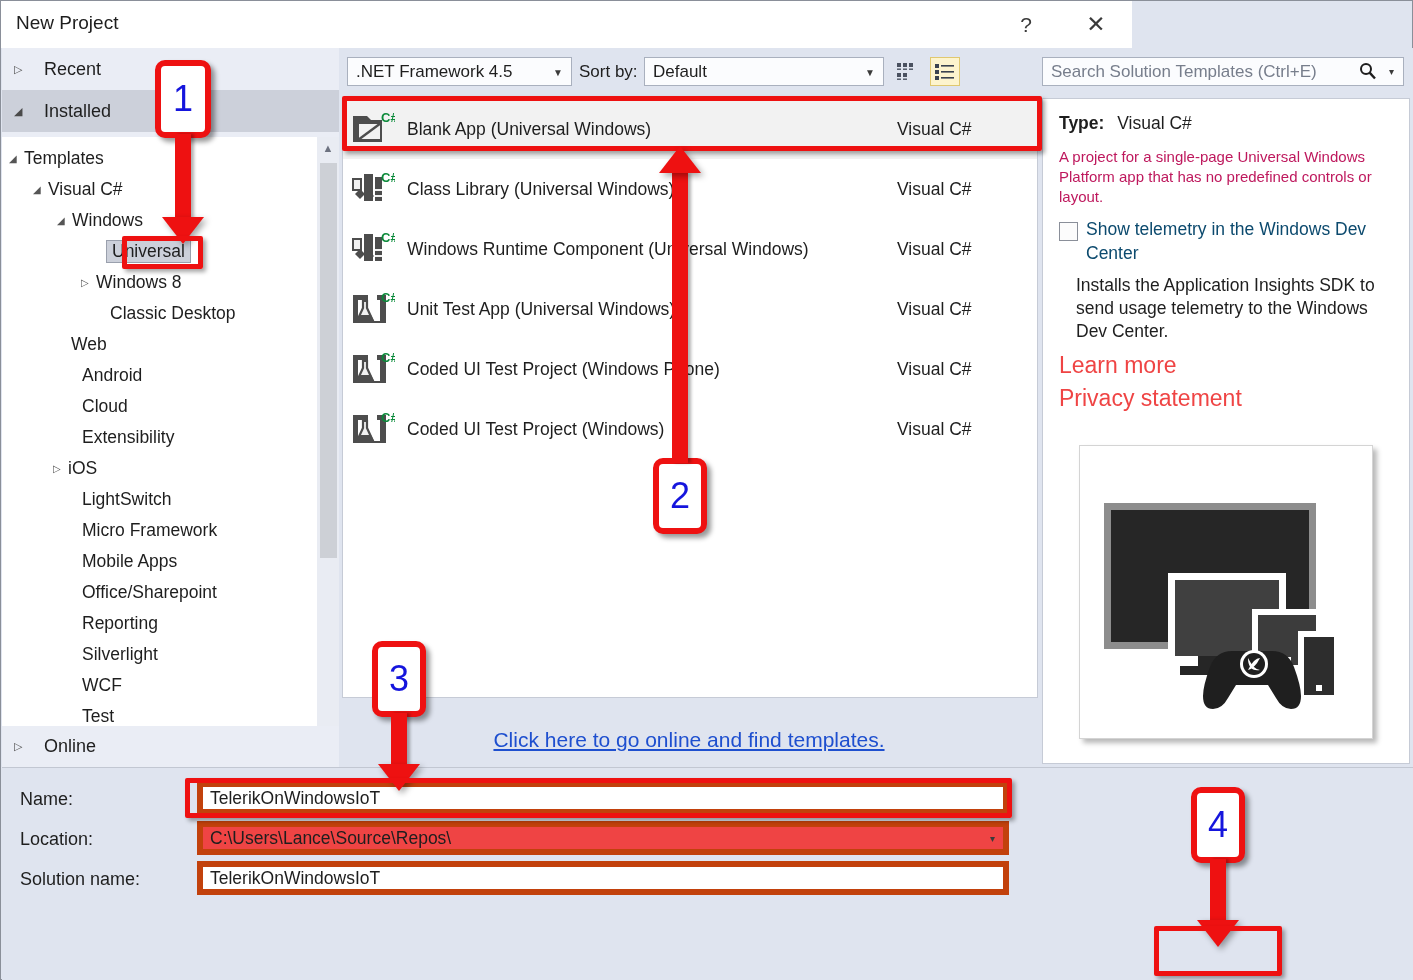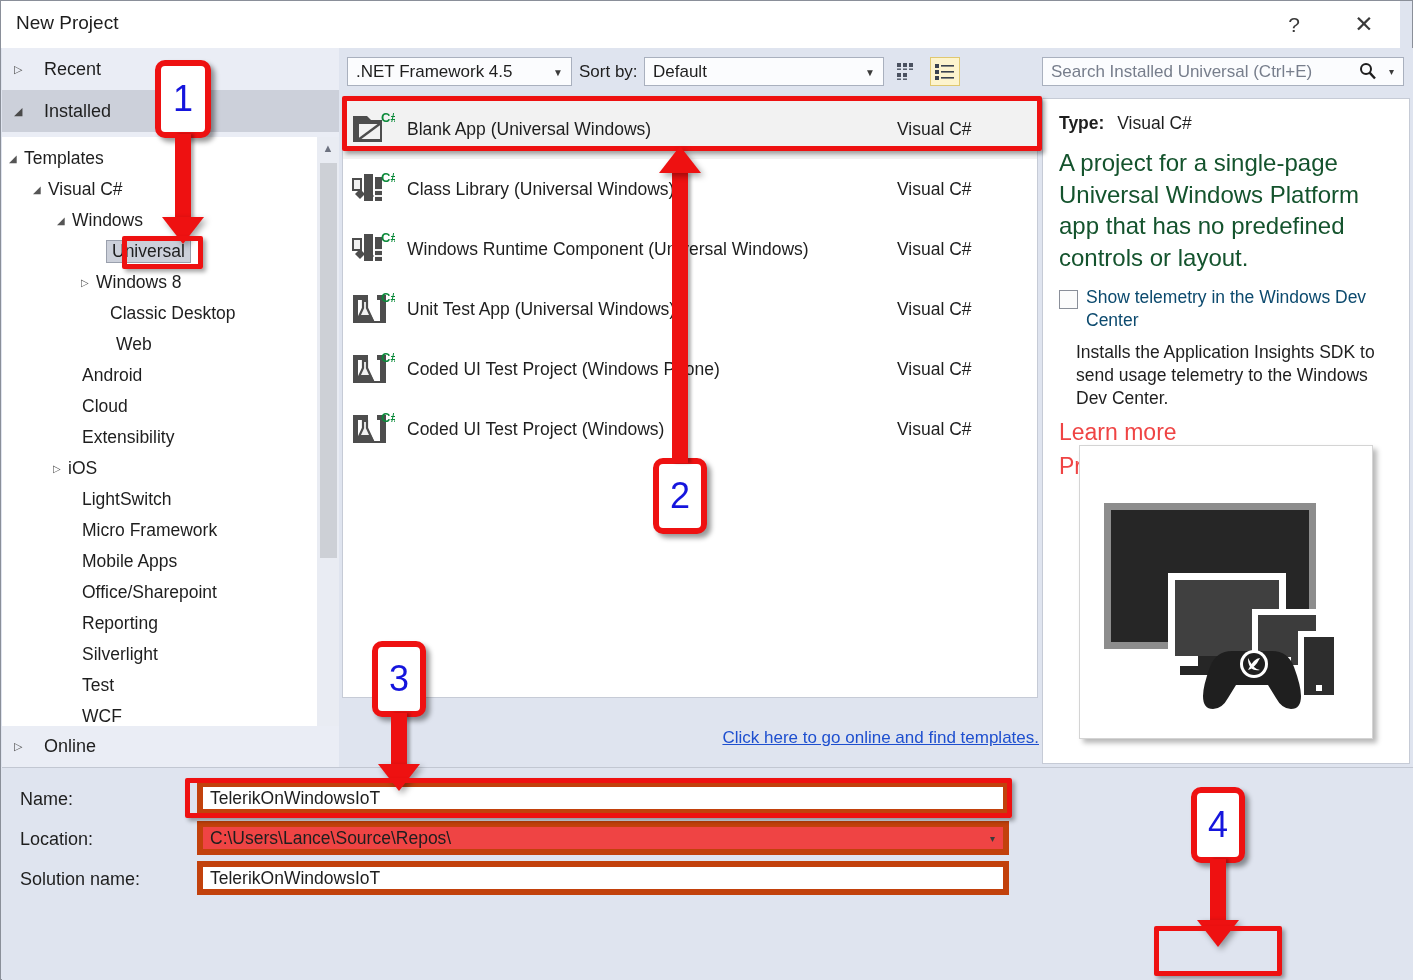--- a/index.html
+++ b/index.html
@@ -11,21 +11,21 @@
   }
   #dialog {
     position: relative;
     width: 1413px; height: 980px;
     background: #dfe4ef;
     border: 1px solid #8a8f99;
   }
 
   
   #titlebar {
-    position: absolute; left: 0; top: 0; width: 1399px; height: 47px;
+    position: absolute; left: 0; top: 0; width: 1131px; height: 47px;
     background: #ffffff;
   }
   #title-text {
     position: absolute; left: 15px; top: 11px;
     font-size: 19px; color: #1e1e1e;
   }
   .title-btn {
     position: absolute; top: 0; width: 46px; height: 47px;
     display: flex; align-items: center; justify-content: center;
     font-size: 21px; color: #3a3a3a; cursor: default;
@@ -144,39 +144,39 @@
     width: 44px; height: 38px; margin-left: 8px; margin-right: 12px;
     position: relative; flex: none;
   }
   .tpl-name { font-size: 17.5px; color: #1e1e1e; flex: 1; white-space: nowrap; }
   .tpl-lang {
     font-size: 17.5px; color: #1e1e1e;
     width: 140px; text-align: left;
   }
   #online-link {
     position: absolute; left: 0; top: 680px; width: 700px;
-    text-align: right;
-    font-size: 17px; color: #1e4fcf;
+    text-align: center;
+    font-size: 21px; color: #1e4fcf;
     text-decoration: underline;
   }
 
   
   #right-col {
     position: absolute; left: 1038px; top: 47px; width: 374px; height: 719px;
     background: #dfe4ef;
   }
   #right-inner {
     position: absolute; left: 3px; top: 50px; width: 368px; height: 666px;
     background: #ffffff; border: 1px solid #c6cbd6;
     padding: 14px 16px;
   }
   #type-line { font-size: 17.5px; color: #1e1e1e; margin-bottom: 13px; }
   #type-line b { font-weight: bold; }
   #desc {
-    font-size: 24px; color: #14532d; line-height: 1.32;
+    font-size: 15px; color: #be185d; line-height: 1.32;
     margin-bottom: 12px;
   }
   #telemetry-row {
     display: flex; align-items: flex-start; gap: 8px; margin-bottom: 8px;
   }
   .cbx {
     width: 19px; height: 19px; flex: none; margin-top: 4px;
     background: #fcfcfc; border: 1px solid #8a8f99;
     position: relative;
   }
@@ -302,21 +302,21 @@
             <span id="universal-label">Universal</span>
           </div>
           <div class="tree-row" style="padding-left: 79px;">
             <span class="tw">▷</span>
             <span>Windows 8</span>
           </div>
           <div class="tree-row" style="padding-left: 93px;">
             <span class="tw empty"></span>
             <span>Classic Desktop</span>
           </div>
-          <div class="tree-row" style="padding-left: 99px;">
+          <div class="tree-row" style="padding-left: 54px;">
             <span class="tw empty"></span>
             <span>Web</span>
           </div>
           <div class="tree-row" style="padding-left: 65px;">
             <span class="tw empty"></span>
             <span>Android</span>
           </div>
           <div class="tree-row" style="padding-left: 65px;">
             <span class="tw empty"></span>
             <span>Cloud</span>
@@ -348,25 +348,25 @@
           <div class="tree-row" style="padding-left: 65px;">
             <span class="tw empty"></span>
             <span>Reporting</span>
           </div>
           <div class="tree-row" style="padding-left: 65px;">
             <span class="tw empty"></span>
             <span>Silverlight</span>
           </div>
           <div class="tree-row" style="padding-left: 65px;">
             <span class="tw empty"></span>
+            <span>WCF</span>
+          </div>
+          <div class="tree-row" style="padding-left: 65px;">
+            <span class="tw empty"></span>
             <span>Test</span>
-          </div>
-          <div class="tree-row" style="padding-left: 65px;">
-            <span class="tw empty"></span>
-            <span>WCF</span>
           </div>
         </div>
 
       <div id="tree-sb">
         <div id="sb-up" class="sb-arrow">▲</div>
         <div id="sb-thumb"></div>
         <div id="sb-down" class="sb-arrow">▼</div>
       </div>
     </div>
   </div>
@@ -489,21 +489,21 @@
             <div class="tpl-lang">Visual C#</div>
           </div>
         </div>
     </div>
 
     <div id="online-link">Click here to go online and find templates.</div>
   </div>
 
   <div id="right-col">
     <div id="search-box" style="position:absolute;left:3px;top:9px;width:362px;height:29px;background:#fbfcfe;border:1px solid #a9b0be;display:flex;align-items:center;padding-left:8px;">
-      <span id="search-ph" style="font-size:17px;color:#777e8c;">Search Installed Universal (Ctrl+E)</span>
+      <span id="search-ph" style="font-size:17px;color:#777e8c;">Search Solution Templates (Ctrl+E)</span>
       <span style="position:absolute;right:26px;top:4px;">
         <svg width="18" height="18" viewBox="0 0 18 18">
           <circle cx="7" cy="7" r="5" fill="none" stroke="#1e1e1e" stroke-width="2"></circle>
           <line x1="10.6" y1="10.6" x2="16" y2="16.5" stroke="#1e1e1e" stroke-width="2.4"></line>
         </svg>
       </span>
       <span style="position:absolute;right:9px;top:8px;font-size:10px;color:#3a3a3a;">▾</span>
     </div>
 
     <div id="right-inner">

